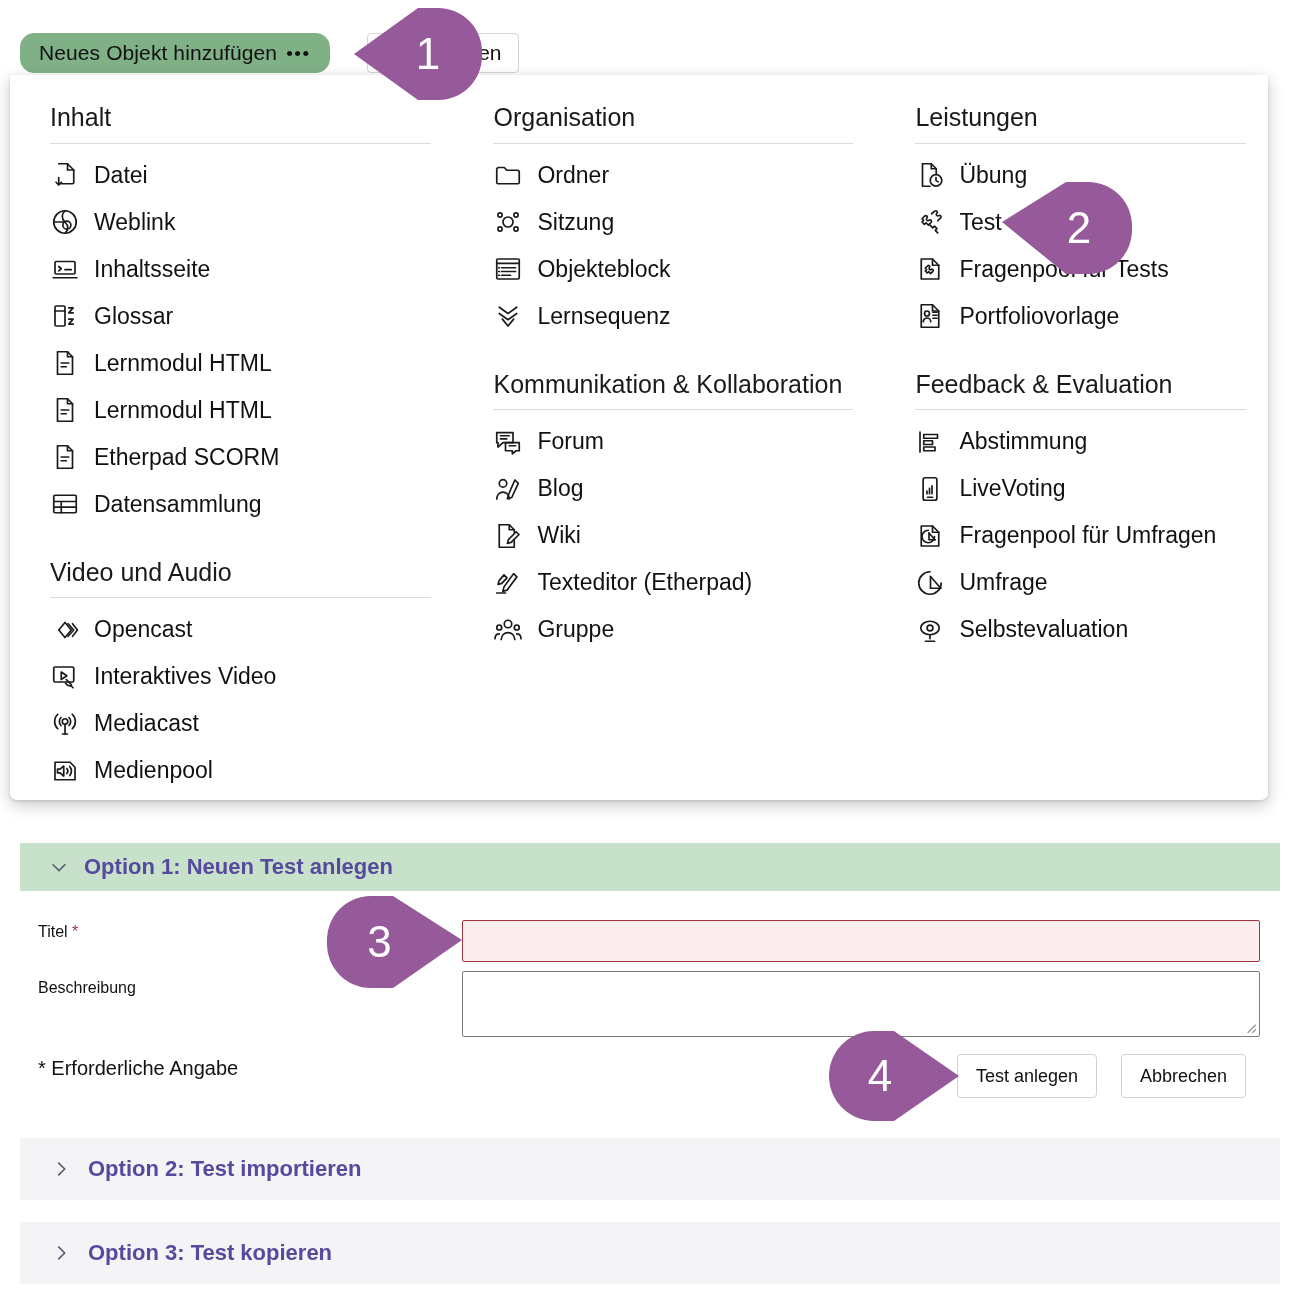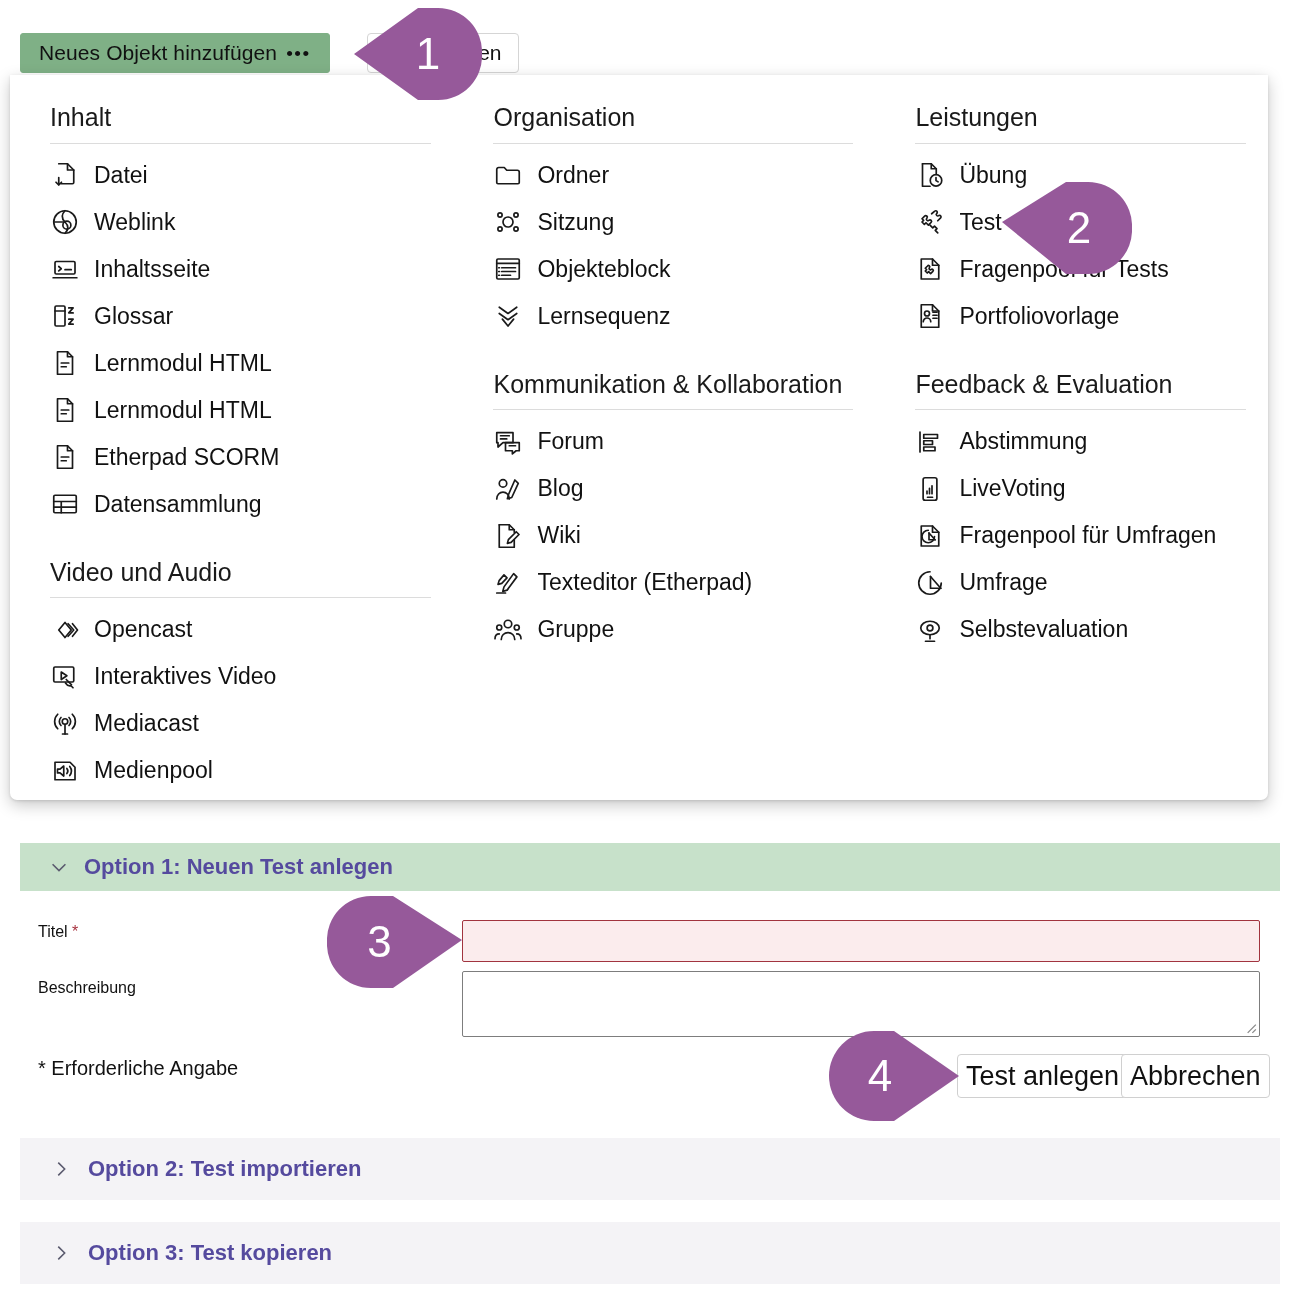--- a/index.html
+++ b/index.html
@@ -11,21 +11,21 @@
     overflow: hidden;
   }
   #root { position: relative; width: 1300px; height: 1300px; }
 
   
   .toolbar { position: absolute; left: 0; top: 0; width: 1300px; height: 88px; }
   .add-object-btn {
     position: absolute; left: 20px; top: 33px;
     height: 40px; padding: 0 18px;
     display: flex; align-items: center; gap: 9px;
-    background: #7fb086; border: 1px solid #7fb086; border-radius: 3px;
+    background: #7fb086; border: 1px solid #7fb086; border-radius: 14px;
     color: #111; font-size: 21px; letter-spacing: .1px;
     cursor: pointer; white-space: nowrap;
   }
   .add-object-btn .dots { font-size: 19px; letter-spacing: 1.5px; line-height: 1; }
   .manage-btn {
     position: absolute; left: 367px; top: 33px;
     height: 40px; padding: 0 16px;
     display: flex; align-items: center;
     background: #fff; border: 1px solid #d5d5d5; border-radius: 4px;
     color: #111; font-size: 21px; white-space: nowrap;
@@ -96,24 +96,24 @@
     font-family: "Liberation Sans", sans-serif; font-size: 19px;
     padding: 6px 9px; outline: none; resize: none;
   }
   .resize-grip {
     position: absolute; left: 1243px; top: 1020px;
     width: 14px; height: 14px; pointer-events: none;
   }
   .hint { position: absolute; left: 38px; top: 1057px; font-size: 20px; color: #111; }
 
   .form-btn {
-    position: absolute; height: 44px; padding: 0 8px;
+    position: absolute; height: 44px; padding: 0 18px;
     display: flex; align-items: center; justify-content: center;
     background: #fff; border: 1px solid #d0d0d0; border-radius: 4px;
-    font-size: 27px; color: #111; cursor: pointer; white-space: nowrap;
+    font-size: 18px; color: #111; cursor: pointer; white-space: nowrap;
   }
   #btn-create { left: 957px; top: 1054px; }
   #btn-cancel { left: 1121px; top: 1054px; }
 
   
   .marker { position: absolute; pointer-events: none; }
   .marker .num {
     position: absolute; inset: 0;
     display: flex; align-items: center; justify-content: center;
     color: #fff; font-size: 44px; font-weight: 400;

